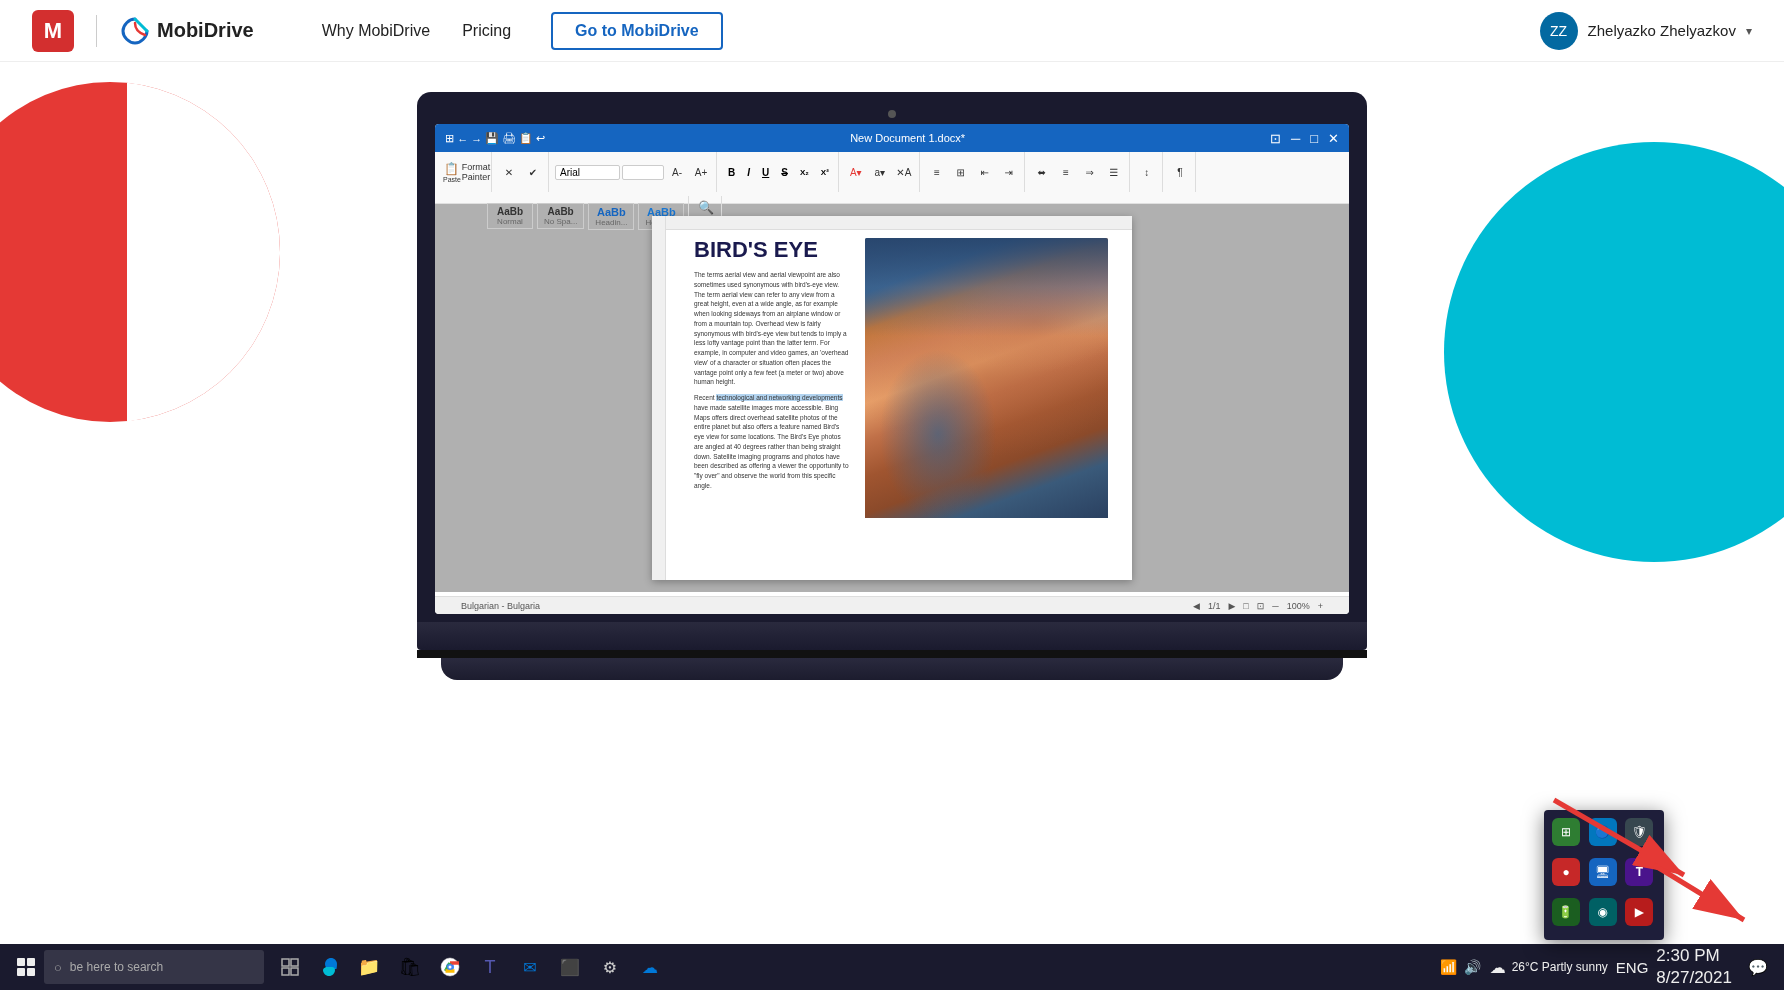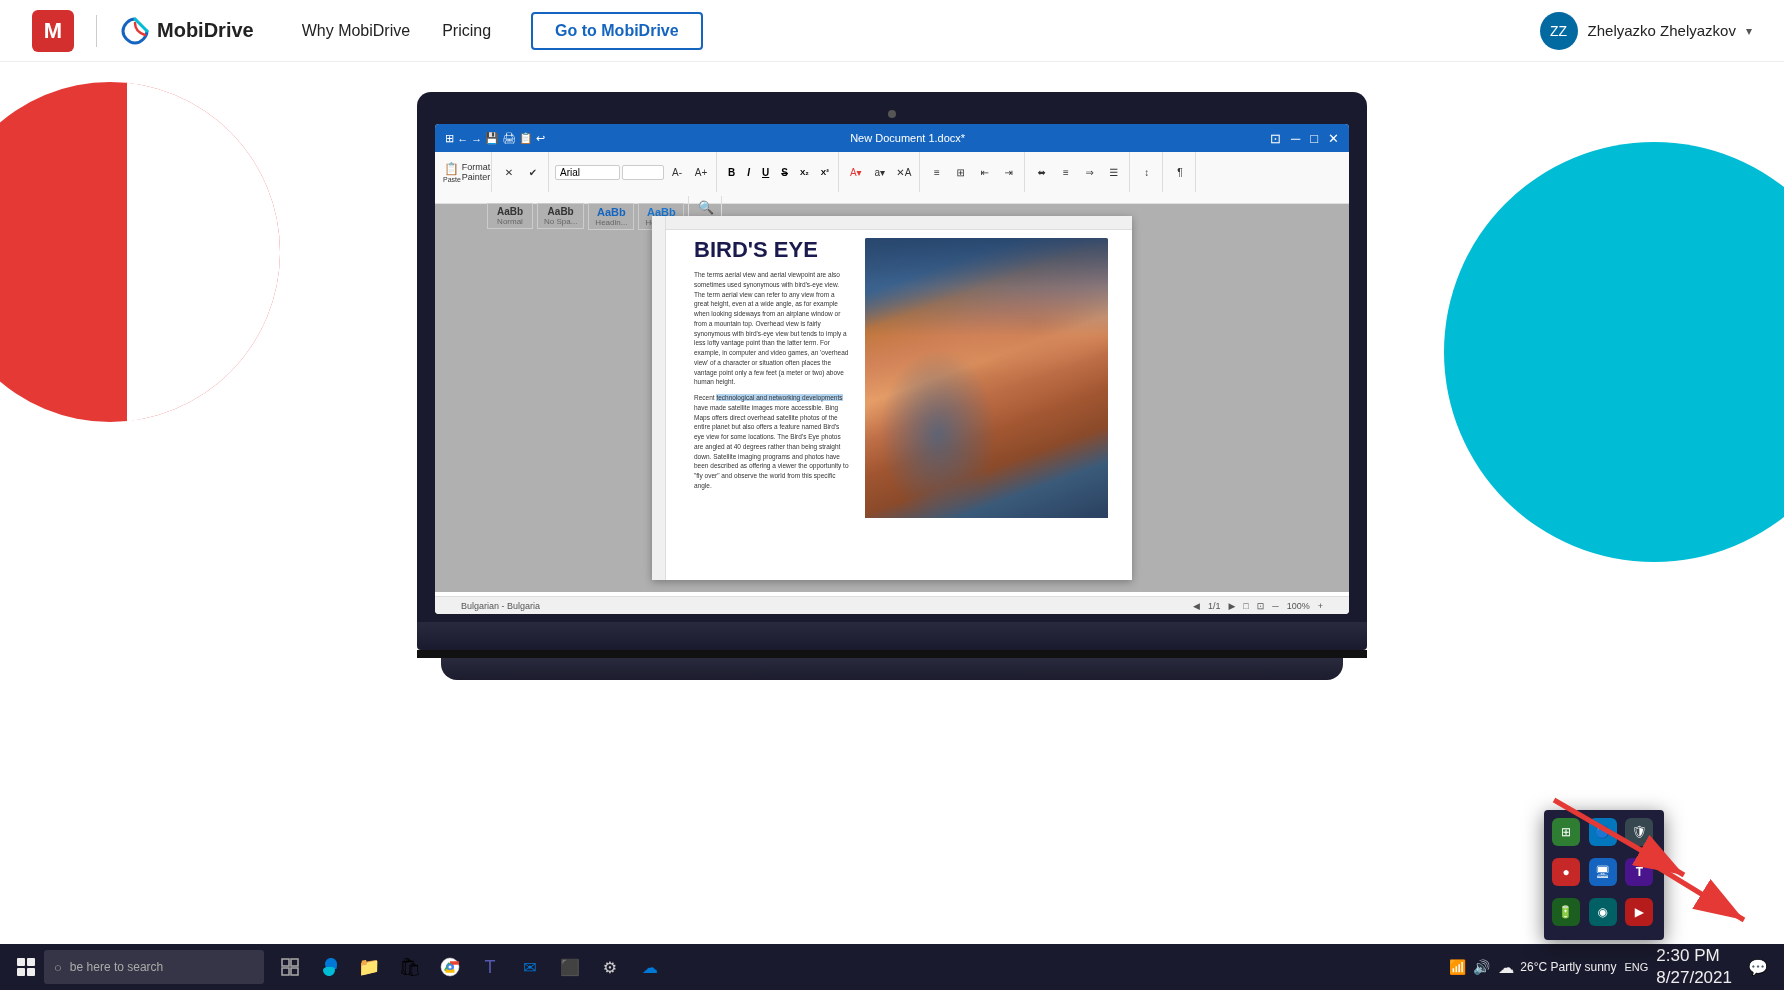--- a/index.html
+++ b/index.html
@@ -51,21 +51,21 @@
     }
     .nav-brand-name {
       font-size: 20px;
       font-weight: 700;
       color: #222;
     }
     .nav-links {
       display: flex;
       align-items: center;
       gap: 32px;
-      margin-left: 48px;
+      margin-left: 68px;
     }
     .nav-link {
       font-size: 16px;
       color: #222;
       font-weight: 500;
       cursor: pointer;
       text-decoration: none;
     }
     .nav-cta {
       margin-left: 8px;
@@ -856,21 +856,21 @@
   <div class="tb-right">
     <div class="tb-sys-icons">
       <span style="font-size:14px;color:#ccc;">📶</span>
       <span style="font-size:14px;color:#ccc;">🔊</span>
     </div>
     <div class="tb-weather">
       <span style="font-size:16px;">☁</span>
       <span>26°C  Partly sunny</span>
     </div>
     <div class="tb-sys-icons">
-      <span style="color:#eee;font-size:11px;">ENG</span>
+      <span style="color:#eee;font-size:15px;">ENG</span>
     </div>
     <div class="tb-clock">
       <div>2:30 PM</div>
       <div>8/27/2021</div>
     </div>
     <div class="tb-app">
       <span style="font-size:16px;color:#ccc;">💬</span>
     </div>
   </div>
 </div>

